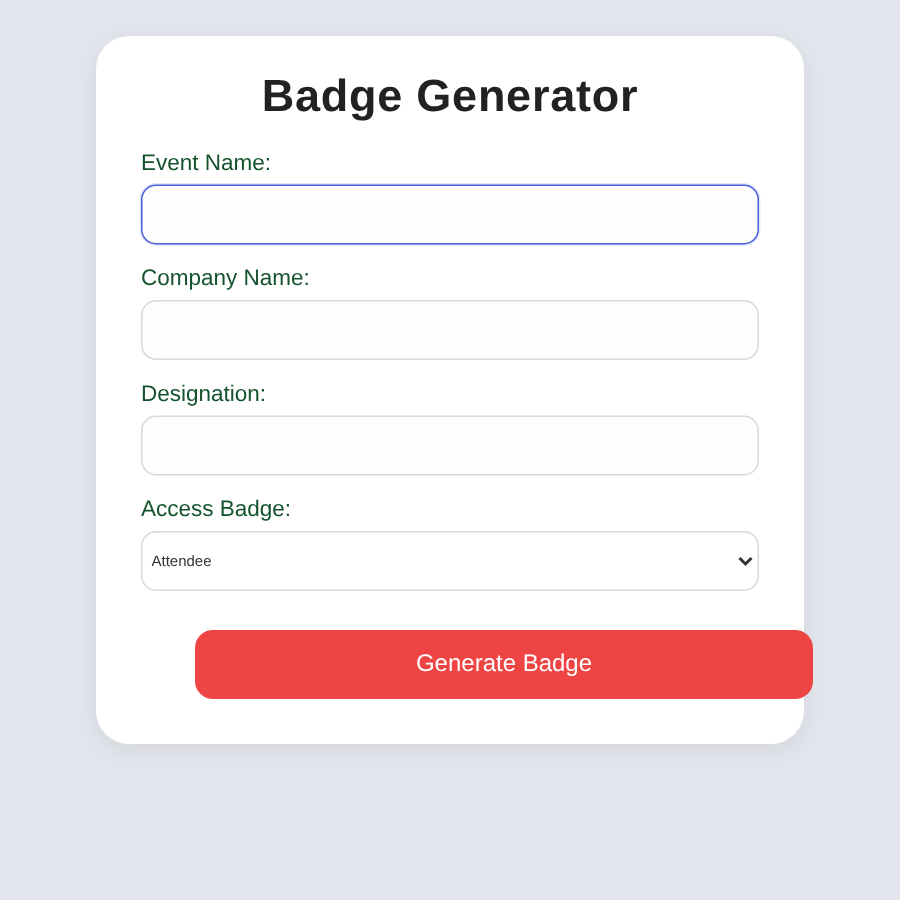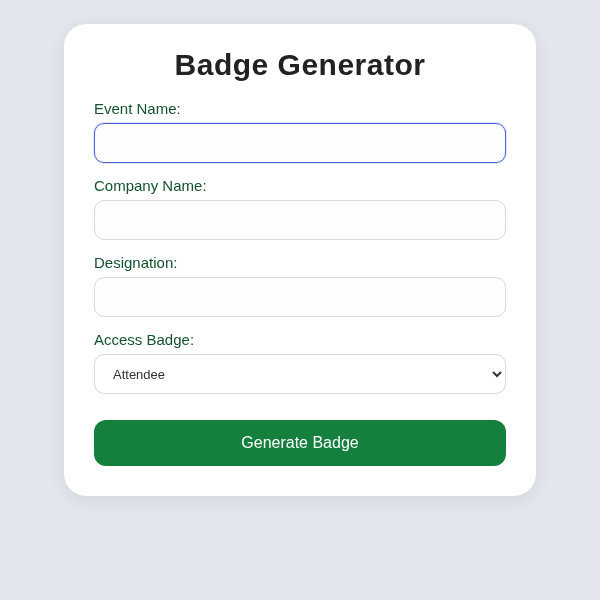--- a/index.html
+++ b/index.html
@@ -54,37 +54,38 @@
     }
     .input.focused {
       border: 1.5px solid #4a5fd8;
       box-shadow: 0 0 0 1px rgba(74,95,216,0.15);
     }
     .select {
       width: 100%;
       height: 40px;
       border: 1px solid #d8d8dd;
       border-radius: 10px;
-      padding: 0 14px;
-      font-size: 13px;
+      padding: 0 2px;
+      font-size: 10px;
       background: #fff;
       color: #333;
       outline: none;
     }
     .submit-btn {
       width: 100%;
       height: 46px;
       border: none;
       border-radius: 12px;
-      background: #15803d;
+      background: #ef4444;
       color: #fff;
       font-size: 16px;
       font-weight: 400;
       cursor: pointer;
       margin-top: 12px;
+      margin-left: 36px;
     }
     .cursor-mark {
       position: relative;
     }
     .cursor-mark::before {
       content: '';
       position: absolute;
       left: 12px;
       top: 10px;
       width: 1px;

